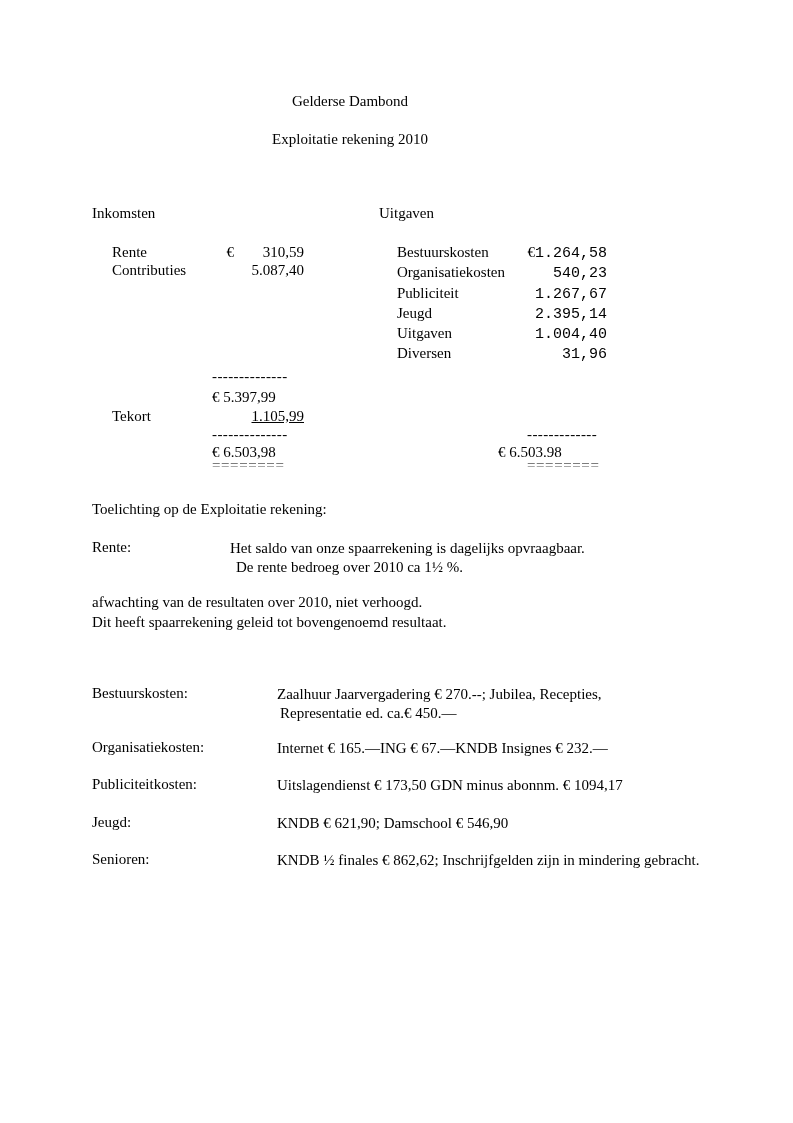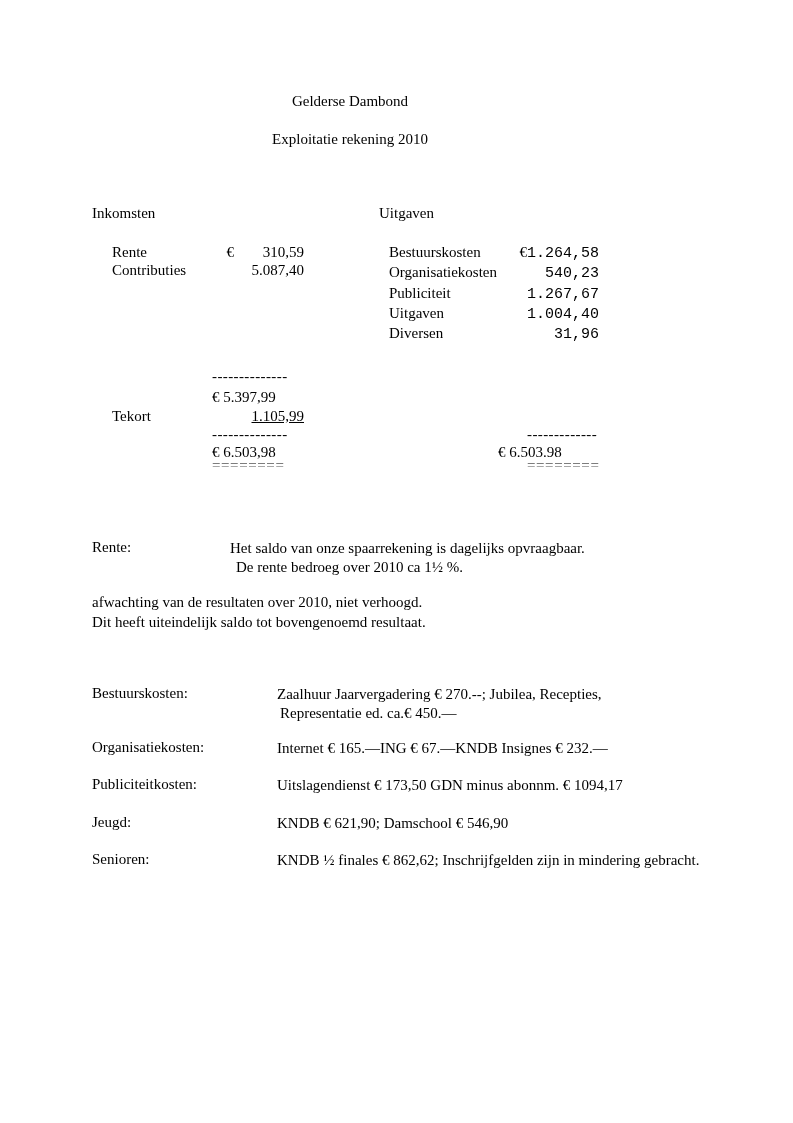--- a/index.html
+++ b/index.html
@@ -58,21 +58,21 @@
     vertical-align: baseline;
   }
   .lbl { text-align: left; }
   .cur { text-align: right; padding-right: 6px; width: 16px; }
   .amt { text-align: right; }
 
   #ledger-income  { left: 112px; top: 243px; }
   #ledger-income .lbl { width: 106px; }
   #ledger-income .amt { width: 70px; }
 
-  #ledger-expense { left: 389px; top: 243px; }
+  #ledger-expense { left: 397px; top: 243px; }
   #ledger-expense .lbl { width: 122px; }
   #ledger-expense .amt { width: 68px; font-family: Liberation Mono, monospace; }
 
   
   .rule {
     position: absolute;
     white-space: nowrap;
     font-size: 15px;
     letter-spacing: 0.4px;
   }
@@ -196,20 +196,25 @@
         <td class="lbl">Organisatiekosten</td>
         <td class="cur"></td>
         <td class="amt">540,23</td>
       </tr>
       <tr>
         <td class="lbl">Publiciteit</td>
         <td class="cur"></td>
         <td class="amt">1.267,67</td>
       </tr>
       <tr>
+        <td class="lbl">Jeugd</td>
+        <td class="cur"></td>
+        <td class="amt">2.395,14</td>
+      </tr>
+      <tr>
         <td class="lbl">Uitgaven</td>
         <td class="cur"></td>
         <td class="amt">1.004,40</td>
       </tr>
       <tr>
         <td class="lbl">Diversen</td>
         <td class="cur"></td>
         <td class="amt">31,96</td>
       </tr>
     </tbody>
@@ -224,33 +229,34 @@
 
   <div class="rule" id="rule-left-bottom">--------------</div>
   <div class="rule" id="rule-right-bottom">-------------</div>
 
   <div class="total-line" id="total-left">€ 6.503,98</div>
   <div class="total-line" id="total-right">€ 6.503.98</div>
 
   <div class="dbl-rule" id="dblrule-left">========</div>
   <div class="dbl-rule" id="dblrule-right">========</div>
 
+  <div class="note-title">Toelichting op de Exploitatie rekening:</div>
 
   <div class="note" id="note-rente">
     <span class="note-lbl">Rente:</span>
     <div class="note-body">
       <div class="ln1">Het saldo van onze spaarrekening is dagelijks opvraagbaar.</div>
       <div class="ln2">De rente bedroeg over 2010 ca 1½ %.</div>
     </div>
   </div>
 
   <div class="note" id="note-contributies">
     <div class="para">
       <div>afwachting van de resultaten over 2010, niet verhoogd.</div>
-      <div>Dit heeft uiteindelijk saldo tot bovengenoemd resultaat.</div>
+      <div>Dit heeft spaarrekening geleid tot bovengenoemd resultaat.</div>
     </div>
   </div>
 
   <div class="note" id="note-bestuurskosten">
     <span class="note-lbl">Bestuurskosten:</span>
     <div class="note-body">
       <div class="ln1">Zaalhuur Jaarvergadering € 270.--; Jubilea, Recepties,</div>
       <div class="ln2">Representatie ed. ca.€ 450.—</div>
     </div>
   </div>

